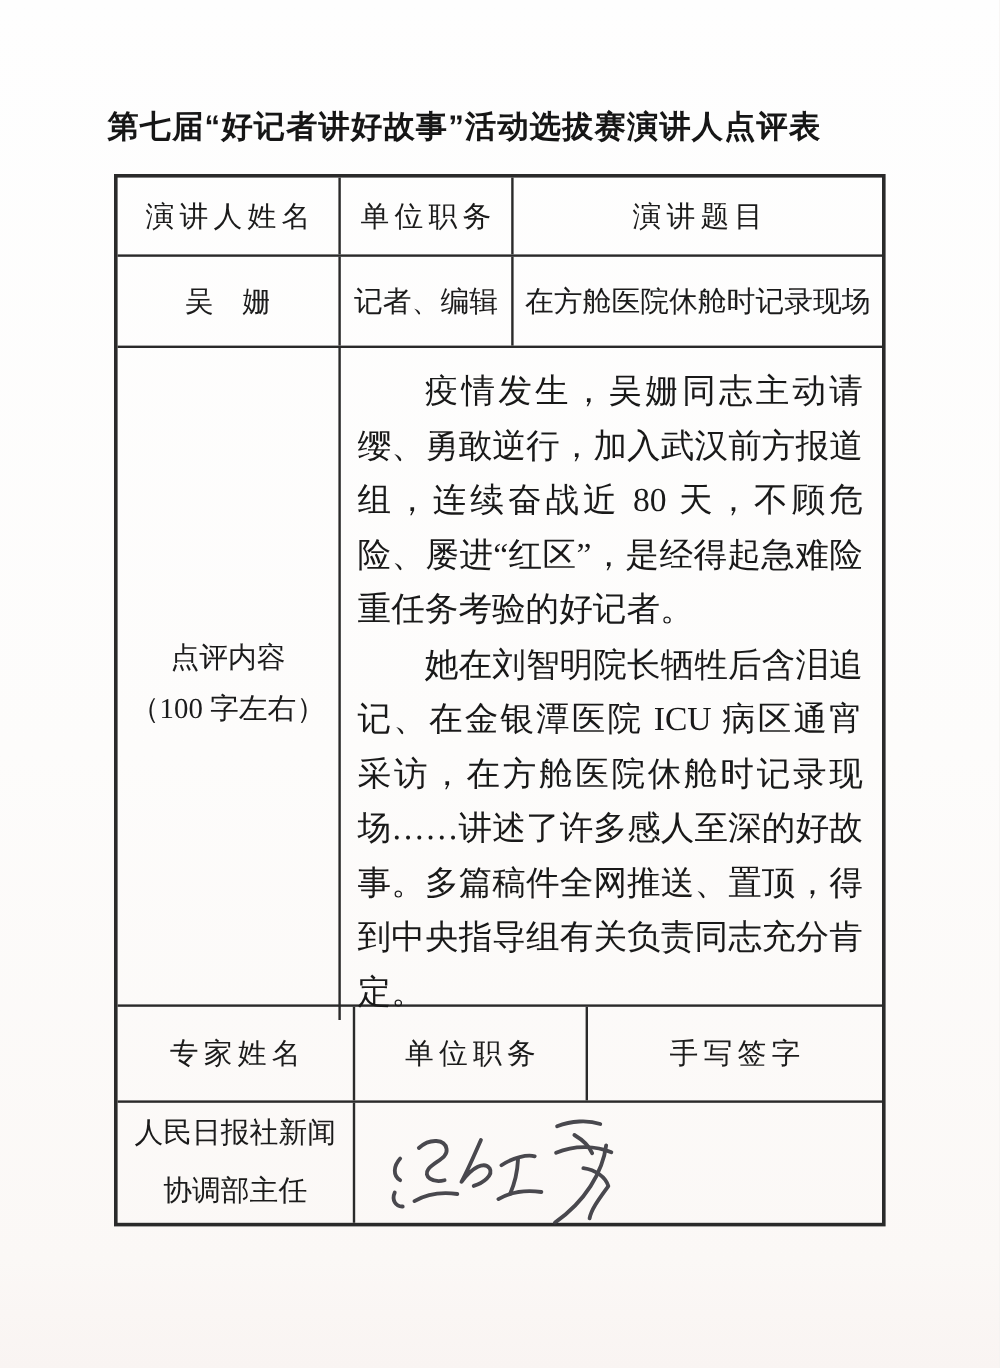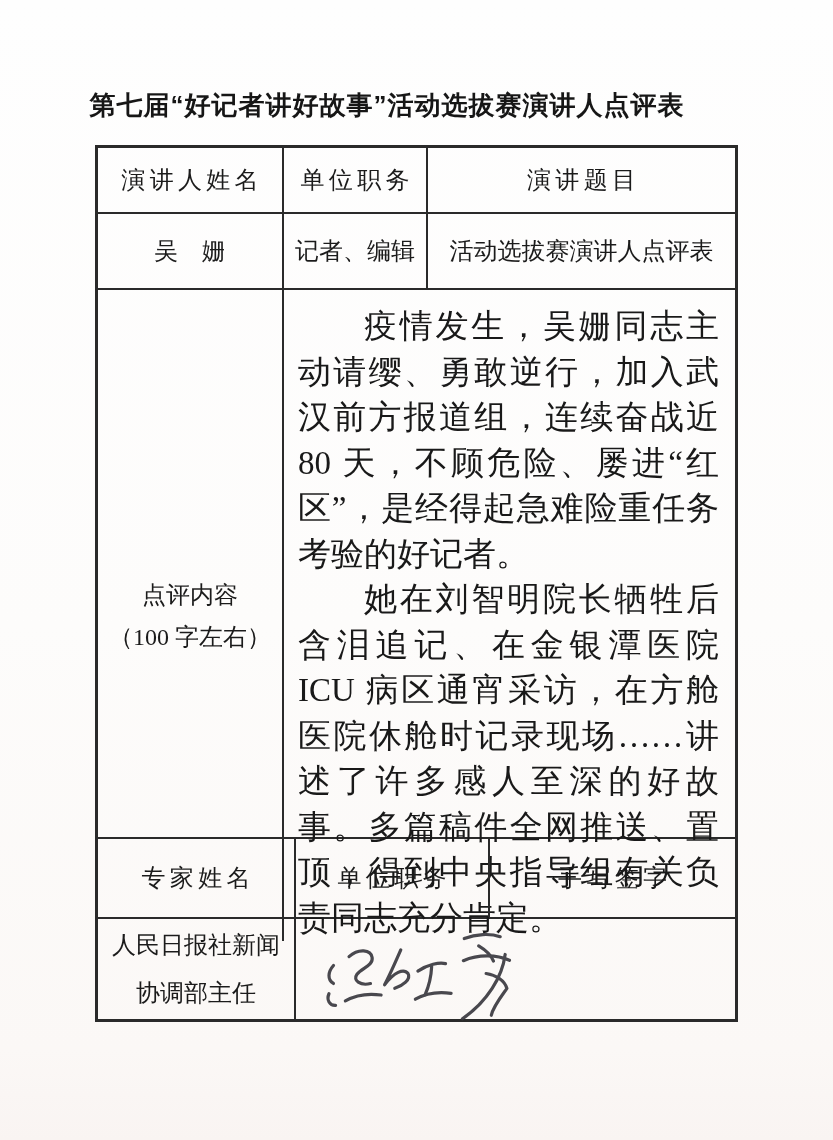--- a/index.html
+++ b/index.html
@@ -47,21 +47,21 @@
   .cell + .cell{border-left:2px solid #2a2a2a;}
   .hdr{letter-spacing:0.18em;text-indent:0.18em;}
   .label-cell{flex-direction:column;line-height:42px;}
   .comment-cell{
     display:block;
     padding:14px 16px 0 14px;
   }
   .comment-cell p{
     margin:0;
     text-indent:2em;
-    font-size:33px;
+    font-size:28px;
     line-height:45.5px;
     text-align:justify;
     color:#191919;
   }
   .pos-cell{flex-direction:column;line-height:48px;text-align:center;}
   .sig-cell{overflow:visible;}
   .sig-svg{position:absolute;left:18px;top:2px;overflow:visible;}
   .ink{stroke:#3a3a40;stroke-width:3.2;fill:none;stroke-linecap:round;stroke-linejoin:round;opacity:0.92;}
 </style>
 </head>
@@ -75,21 +75,21 @@
 
     <div class="t-row cols-top r1">
       <div class="cell hdr">演讲人姓名</div>
       <div class="cell hdr">单位职务</div>
       <div class="cell hdr">演讲题目</div>
     </div>
 
     <div class="t-row cols-top r2">
       <div class="cell">吴　姗</div>
       <div class="cell">记者、编辑</div>
-      <div class="cell">活动选拔赛演讲人点评表</div>
+      <div class="cell">在方舱医院休舱时记录现场</div>
     </div>
 
     <div class="t-row cols-comment r3">
       <div class="cell label-cell">
         <div>点评内容</div>
         <div>（100 字左右）</div>
       </div>
       <div class="cell comment-cell">
         <p>疫情发生，吴姗同志主动请缨、勇敢逆行，加入武汉前方报道组，连续奋战近 80 天，不顾危险、屡进“红区”，是经得起急难险重任务考验的好记者。</p>
         <p>她在刘智明院长牺牲后含泪追记、在金银潭医院 ICU 病区通宵采访，在方舱医院休舱时记录现场……讲述了许多感人至深的好故事。多篇稿件全网推送、置顶，得到中央指导组有关负责同志充分肯定。</p>

